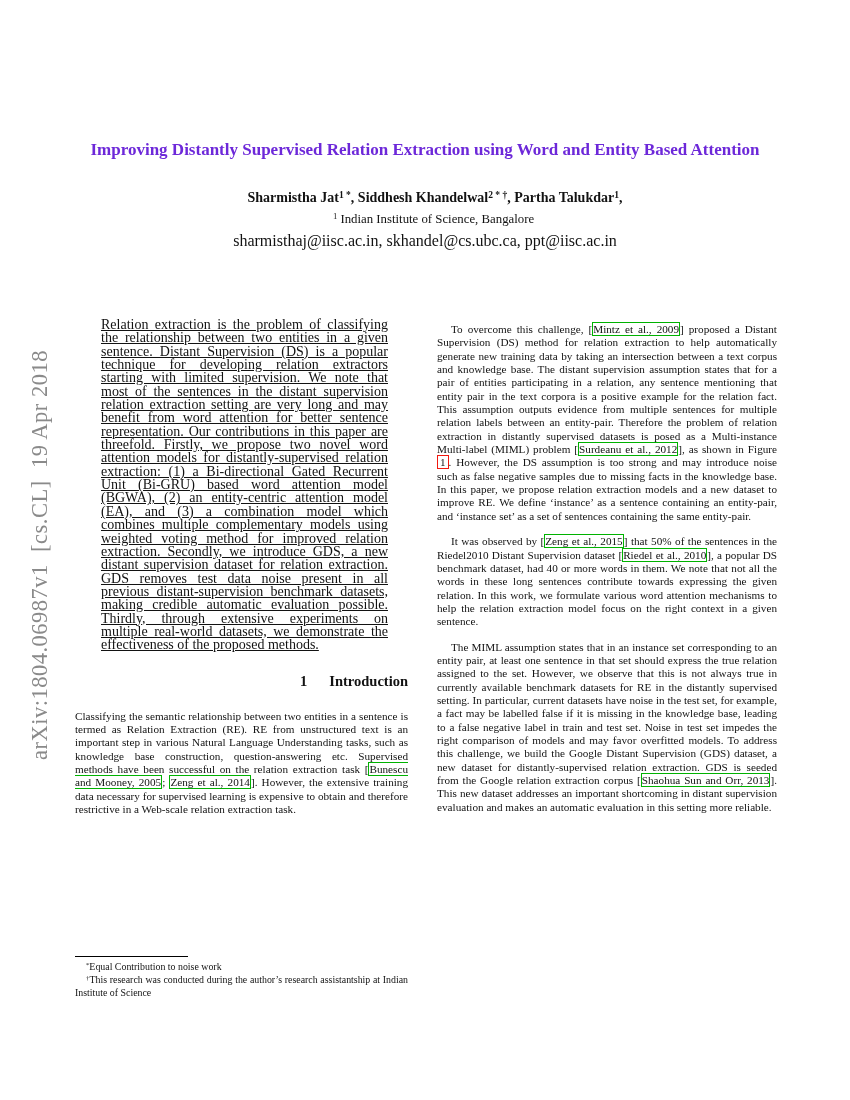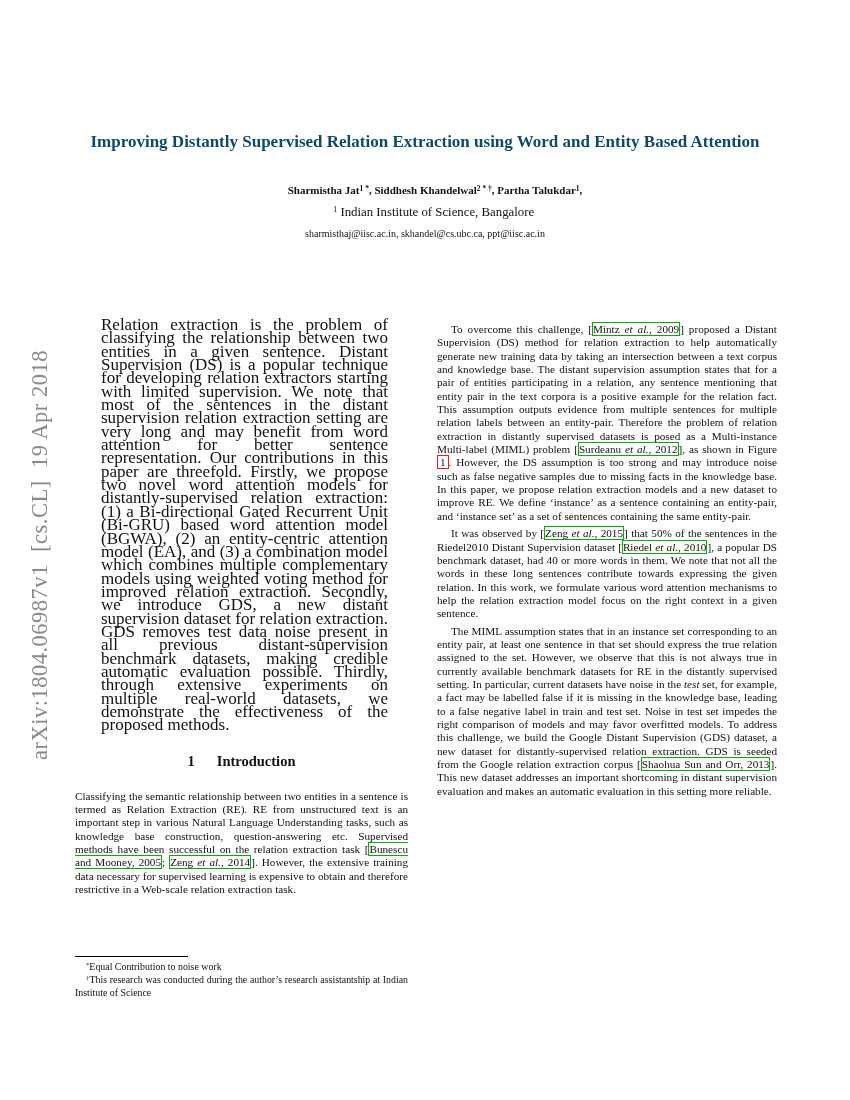--- a/index.html
+++ b/index.html
@@ -11,49 +11,49 @@
 
   .watermark{
     position:absolute;left:40px;top:555px;
     transform:translate(-50%,-50%) rotate(-90deg);
     white-space:pre;font-size:22.5px;color:var(--wm,#8a8a8a);
     letter-spacing:0.5px;
   }
 
   header{position:absolute;top:131px;left:0;right:0;text-align:center;}
   h1.title{
-    font-size:17px;line-height:21.5px;font-weight:bold;margin:0 auto;
-    width:700px;color:#0c4a6e;
+    font-size:17px;line-height:21.5px;font-weight:bold;margin:8px auto;
+    width:700px;color:#6d28d9;
   }
-  .authors{margin-top:29px;font-size:11px;font-weight:bold;line-height:16px;padding-left:20px;}
+  .authors{margin-top:29px;font-size:14px;font-weight:bold;line-height:16px;padding-left:20px;}
   .affil{margin-top:5px;font-size:12.8px;line-height:15px;margin-left:17px;}
-  .emails{margin-top:5px;font-size:10px;line-height:15px;}
+  .emails{margin-top:5px;font-size:16px;line-height:15px;}
 
   .col{position:absolute;text-align:justify;}
   .col-left{left:75px;width:333px;top:318px;}
   .col-right{left:437px;width:340px;top:323px;}
 
   .abstract-heading{font-size:14.5px;font-weight:bold;text-align:center;margin:0 0 15px 0;}
   .abstract-body{
-    margin:0 20px 0 26px;font-size:17px;line-height:13.35px;text-align:justify;
+    margin:0 20px 0 26px;font-size:14px;line-height:13.35px;text-align:justify;text-decoration:underline;
   }
-  .section-heading{margin-top:21px;font-size:14.5px;font-weight:bold;text-align:center;}
+  .section-heading{margin-top:21px;font-size:14.5px;font-weight:bold;text-align:right;}
   .sec-num{margin-right:22px;}
   .body-par{margin:0;font-size:11.2px;line-height:13.35px;text-align:justify;}
   .col-right .body-par{text-indent:14px;}
-  .col-right .body-par + .body-par{margin-top:4px;}
+  .col-right .body-par + .body-par{margin-top:12px;}
   .intro-par{margin-top:20px;}
 
   .footnote-block{position:absolute;left:75px;width:333px;top:956px;text-align:justify;}
   .footnote-rule{width:113px;border-top:1px solid #000;margin-bottom:4px;}
   .footnote{margin:0;font-size:9.9px;line-height:11.9px;text-indent:11px;}
 
   .cite{border:1.3px solid var(--cite,#00b200);}
   .figref{border:1.3px solid var(--figref,#f2190f);padding:0 2px;}
-  .it{font-style:italic;}
+  .it{}
   .sup{font-size:0.68em;position:relative;top:-0.38em;}
 </style>
 </head>
 <body style="--cite: #00b200; --figref: #f2190f; --wm: #8a8a8a;">
 
 <div class="page">
 
   <div class="watermark">arXiv:1804.06987v1  [cs.CL]  19 Apr 2018</div>
 
   <header>

